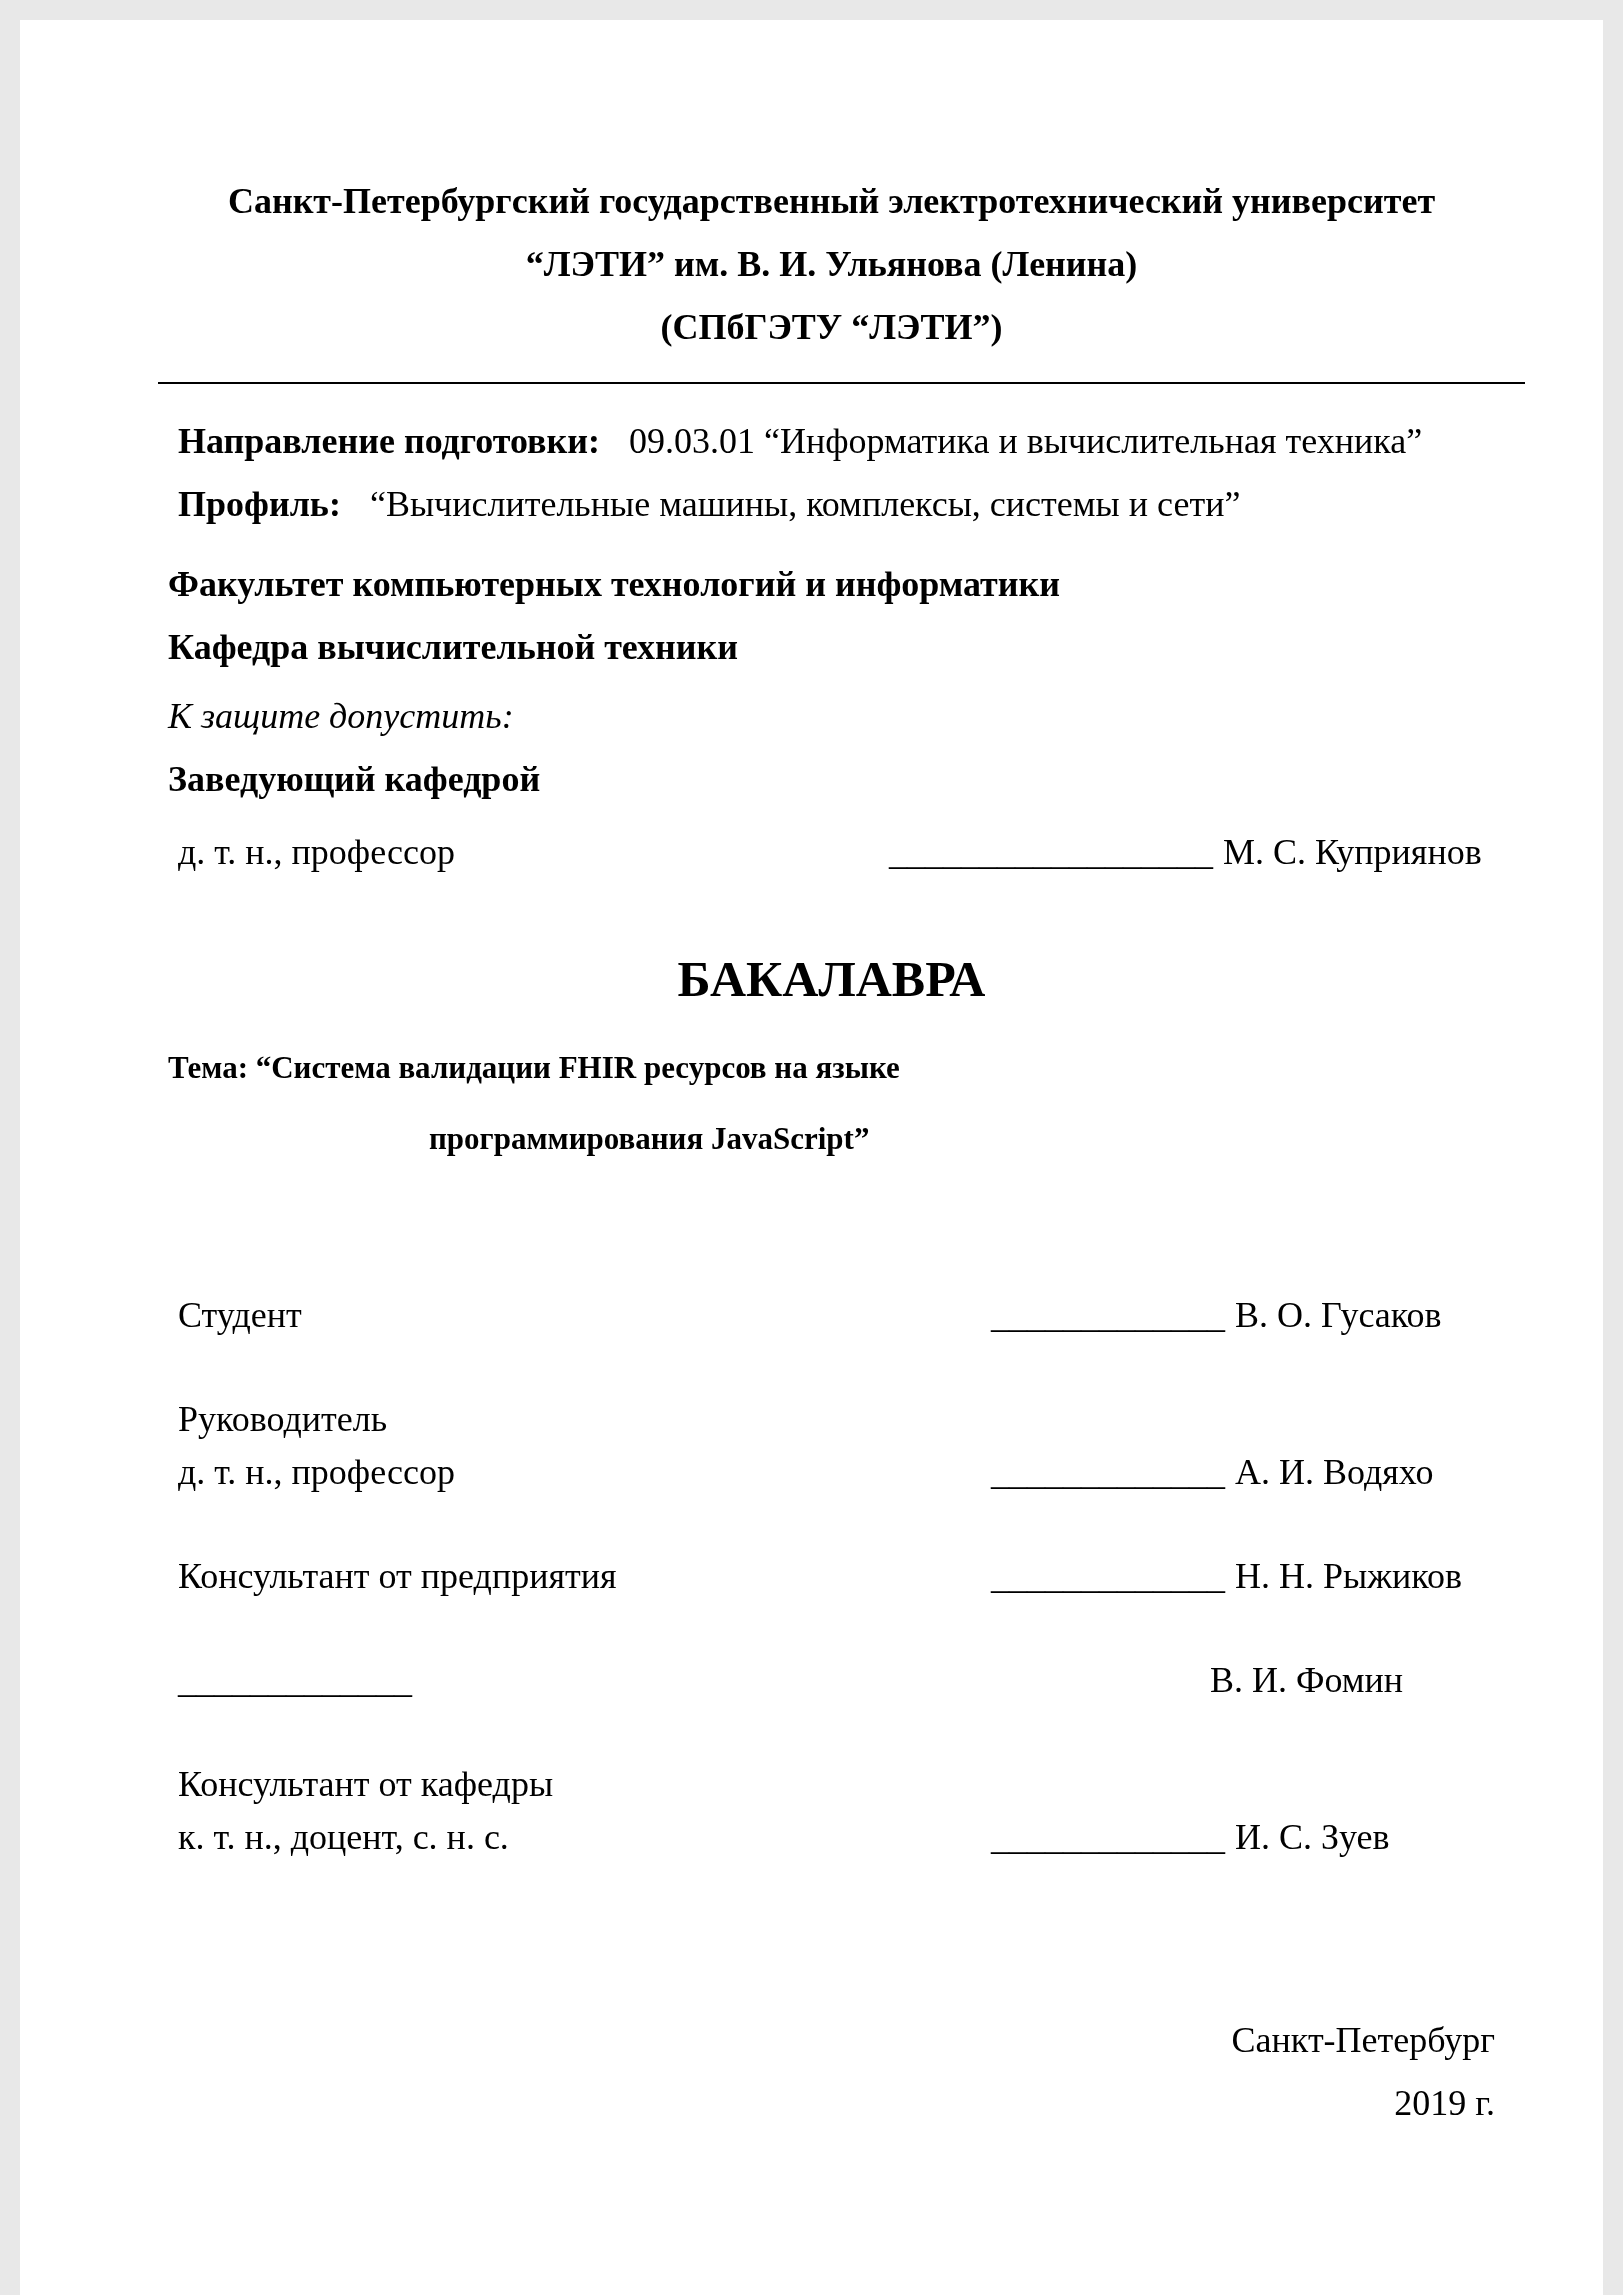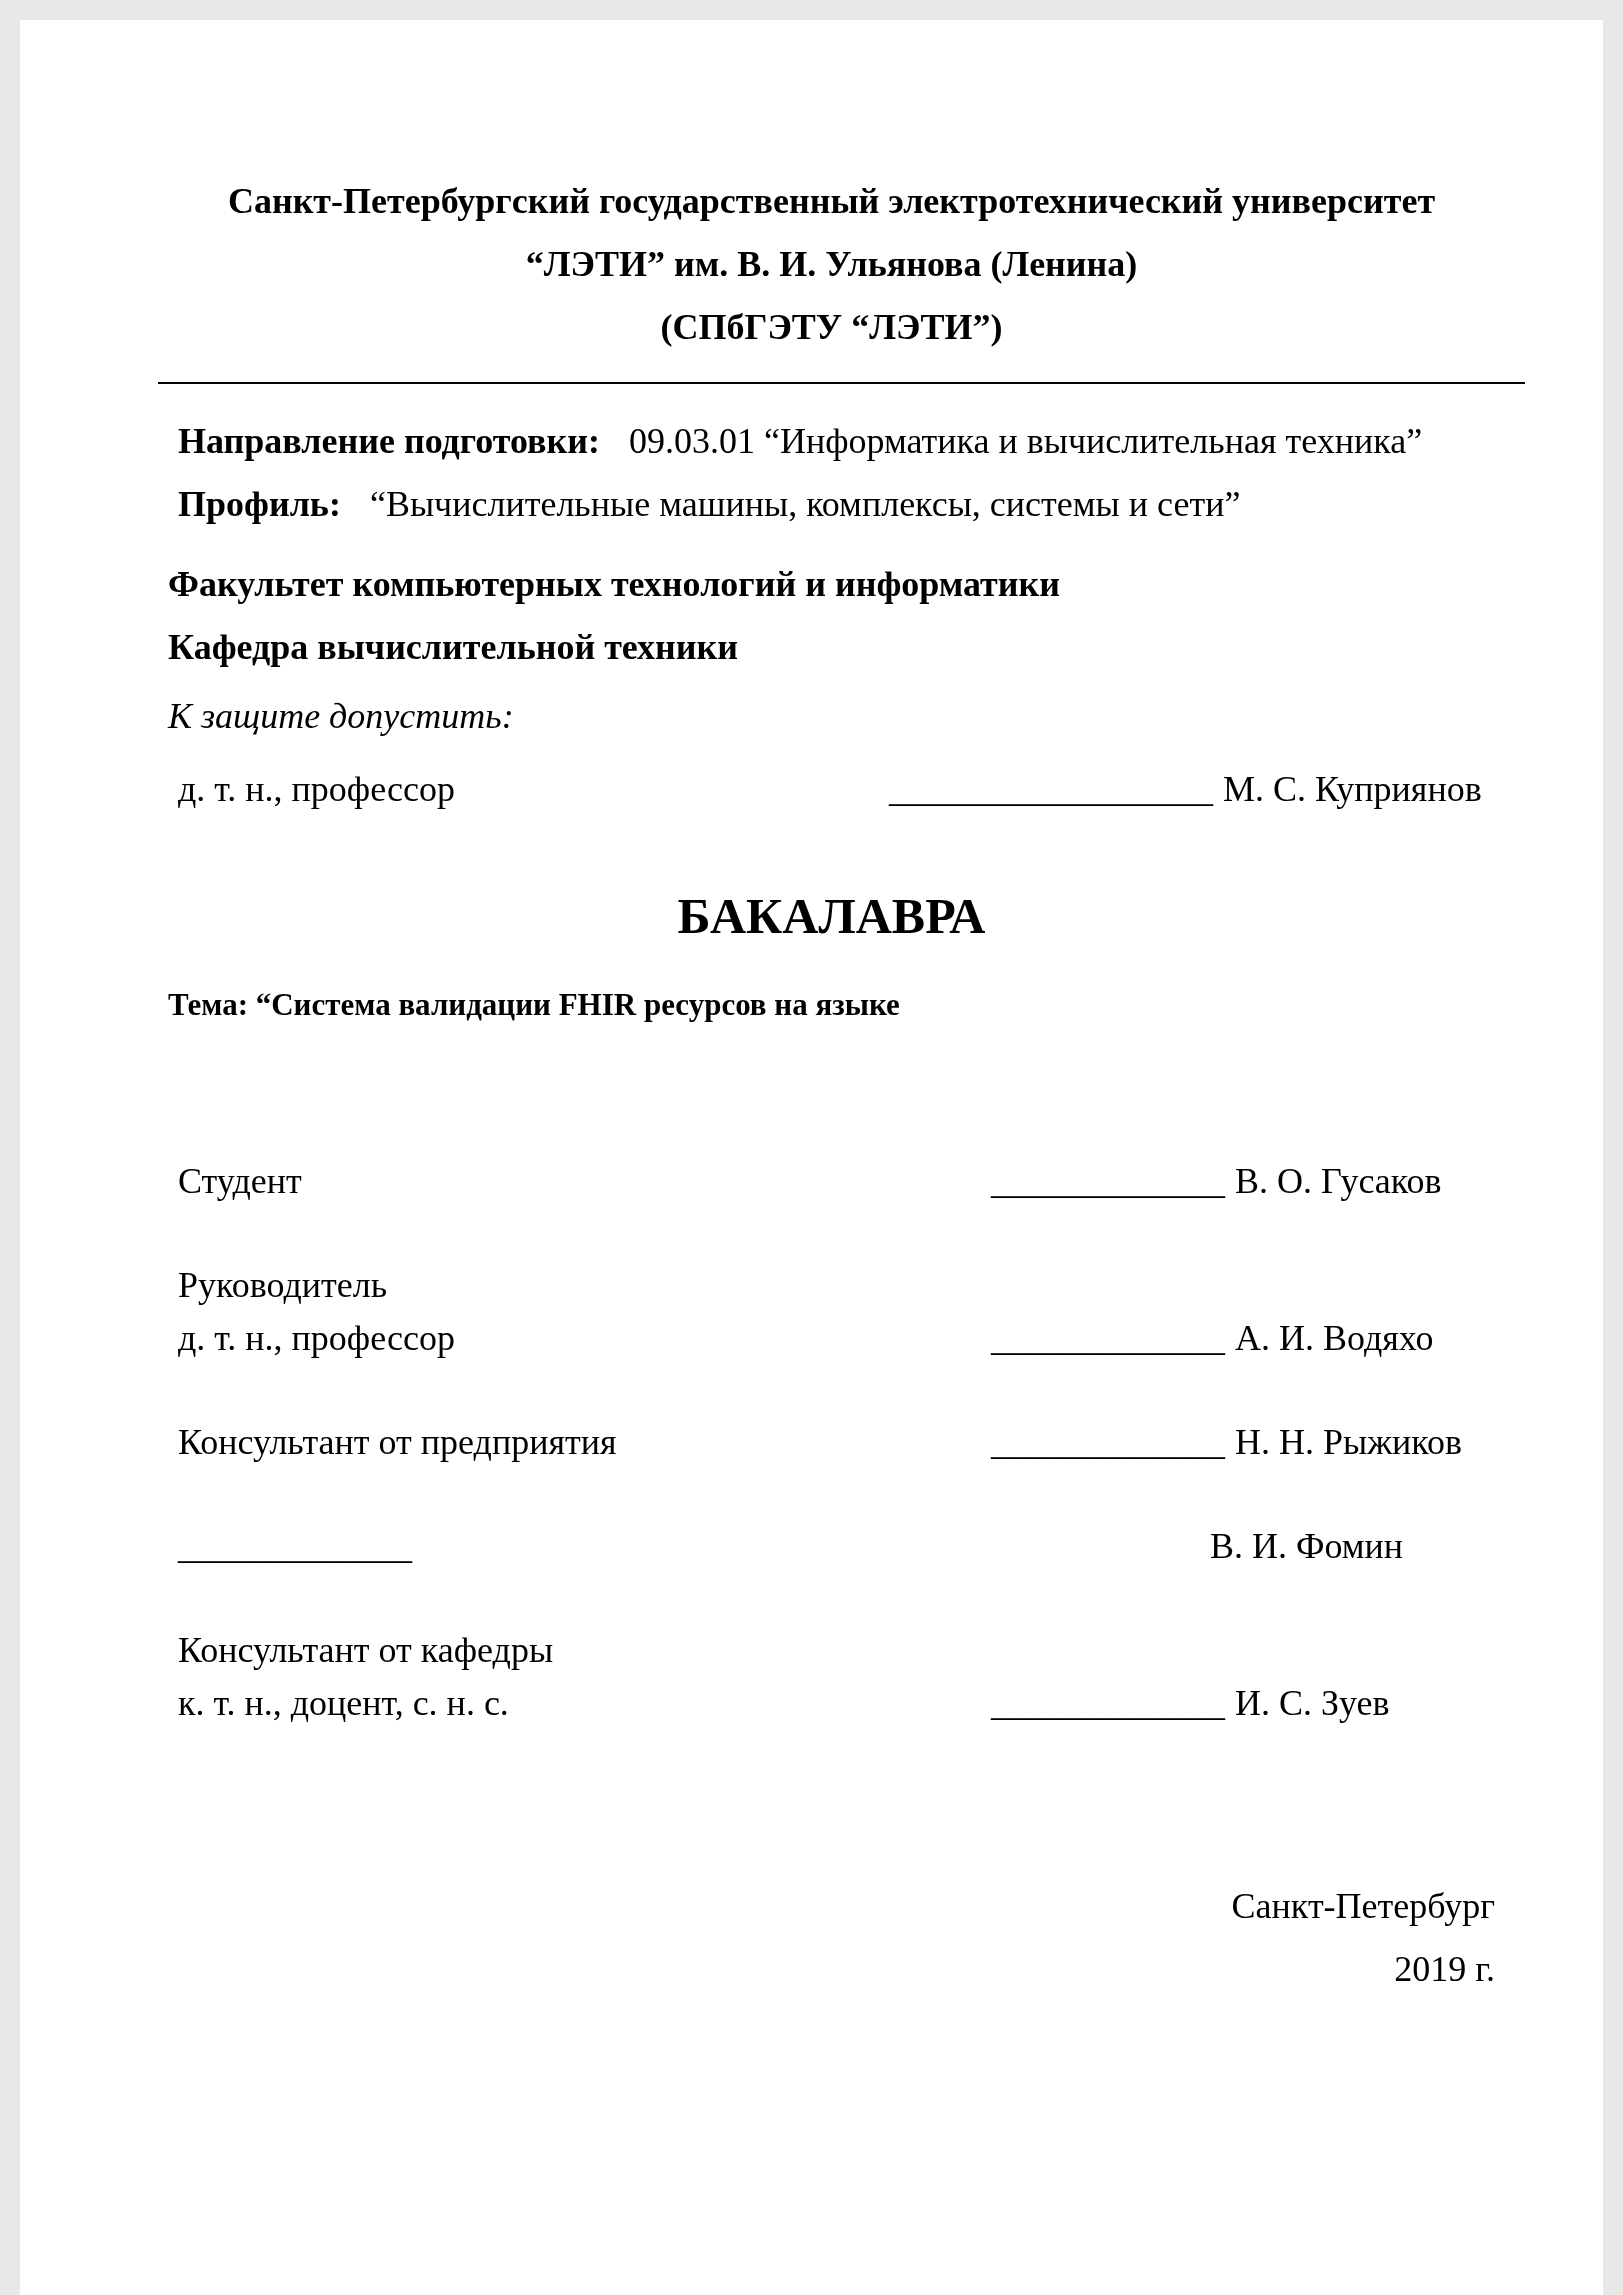--- a/index.html
+++ b/index.html
@@ -81,33 +81,35 @@
     <div><span class="b">Профиль:</span><span> “Вычислительные машины, комплексы, системы и сети”</span></div>
   </div>
 
   <div class="faculty-block">
     <div>Факультет компьютерных технологий и информатики</div>
     <div>Кафедра вычислительной техники</div>
   </div>
 
   <div class="approval-block">
     <div class="i">К защите допустить:</div>
+    <div class="b">Заведующий кафедрой</div>
     <div class="sig-row approval-row">
       <span class="role">д. т. н., профессор</span>
       <span class="line">__________________</span>
       <span class="name">М. С. Куприянов</span>
     </div>
   </div>
 
   <div class="main-title">
     <div>БАКАЛАВРА</div>
   </div>
 
   <div class="topic-block">
     <div>Тема: “Система валидации FHIR ресурсов на языке</div>
+    <div class="topic-line2">программирования JavaScript”</div>
   </div>
 
   <div class="signatures">
 
     <div class="sig-row sig-block first">
       <span class="role">Студент</span>
       <span class="line">_____________</span>
       <span class="name">В. О. Гусаков</span>
     </div>
 

